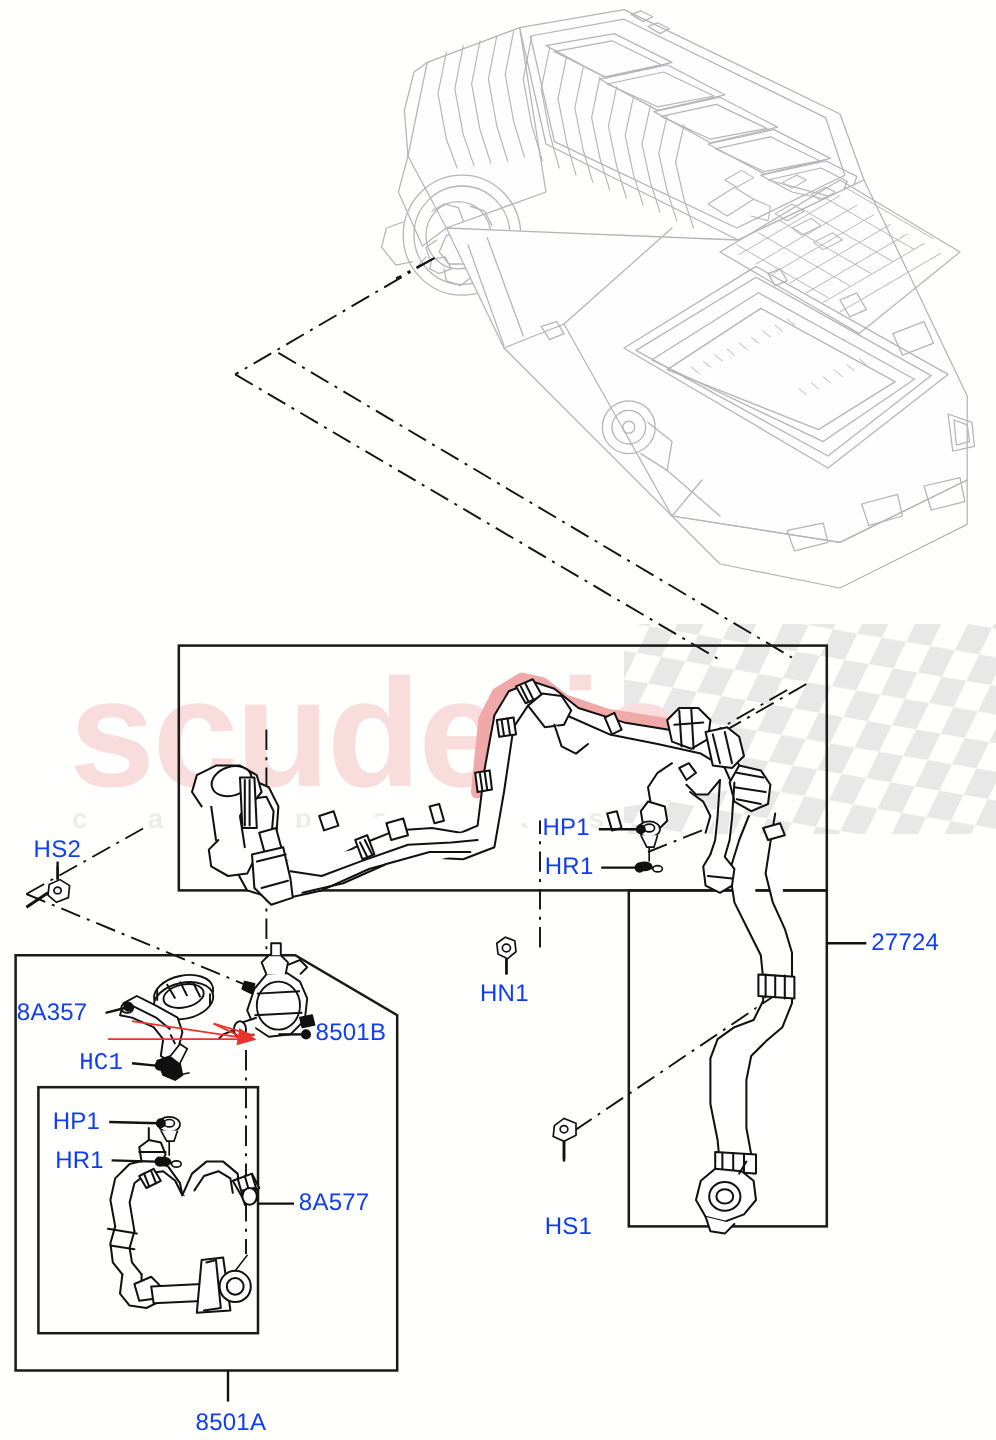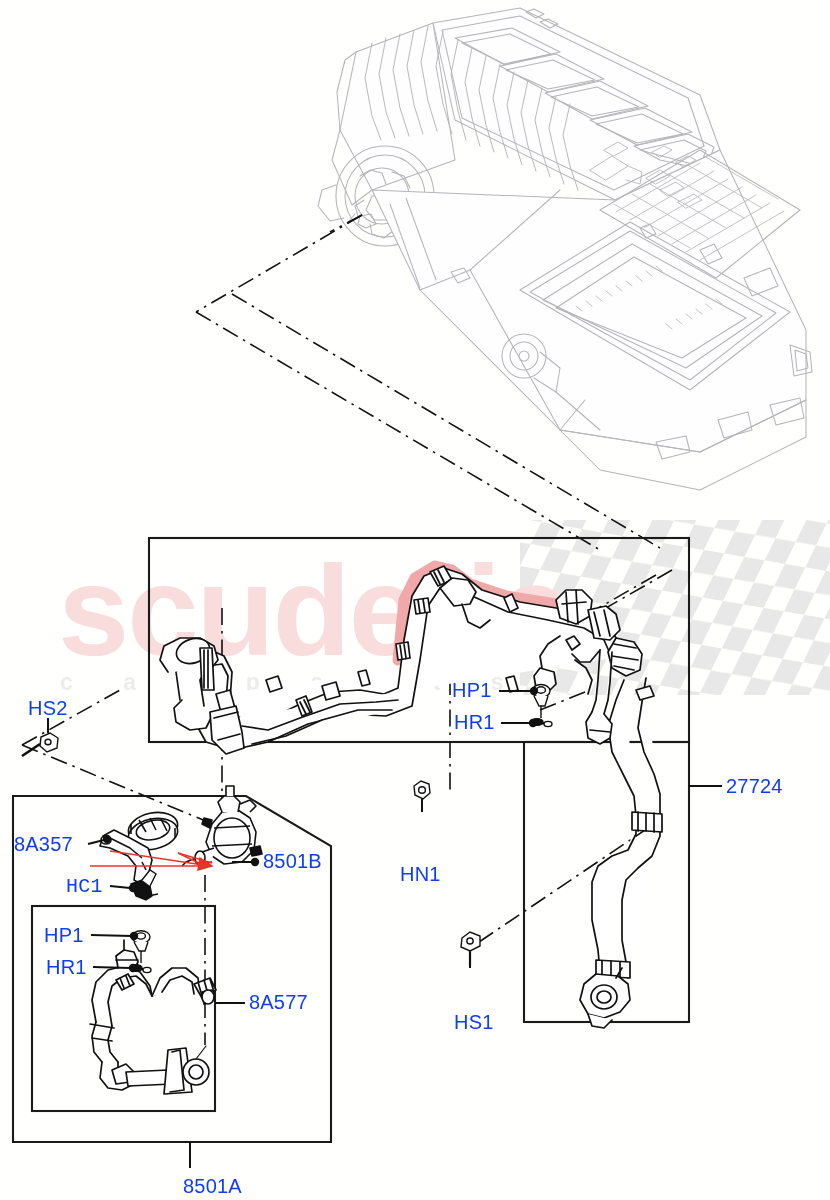--- a/index.html
+++ b/index.html
@@ -454,21 +454,21 @@
       <circle cx="533" cy="723" r="3.2"></circle>
     </g>
   </svg>
 
   <span class="lbl" style="left:28px;  top:698px;">HS2</span>
   <span class="lbl" style="left:14px;  top:834px;">8A357</span>
   <span class="lbl" style="left:66px;  top:877px;font-family:Liberation Mono, monospace;">HC1</span>
   <span class="lbl" style="left:44px;  top:925px;">HP1</span>
   <span class="lbl" style="left:46px;  top:957px;">HR1</span>
   <span class="lbl" style="left:249px; top:992px;text-align:center;">8A577</span>
-  <span class="lbl" style="left:163px; top:1176px;margin-left:20px;">8501A</span>
+  <span class="lbl" style="left:163px; top:1176px;">8501A</span>
   <span class="lbl" style="left:263px; top:851px;">8501B</span>
   <span class="lbl" style="left:452px; top:680px;">HP1</span>
   <span class="lbl" style="left:454px; top:712px;">HR1</span>
-  <span class="lbl" style="left:400px; top:864px;">HN1</span>
+  <span class="lbl" style="left:400px; top:818px;">HN1</span>
   <span class="lbl" style="left:454px; top:1012px;">HS1</span>
   <span class="lbl" style="left:726px; top:776px;">27724</span>
 
 </div>
 
 </body></html>

